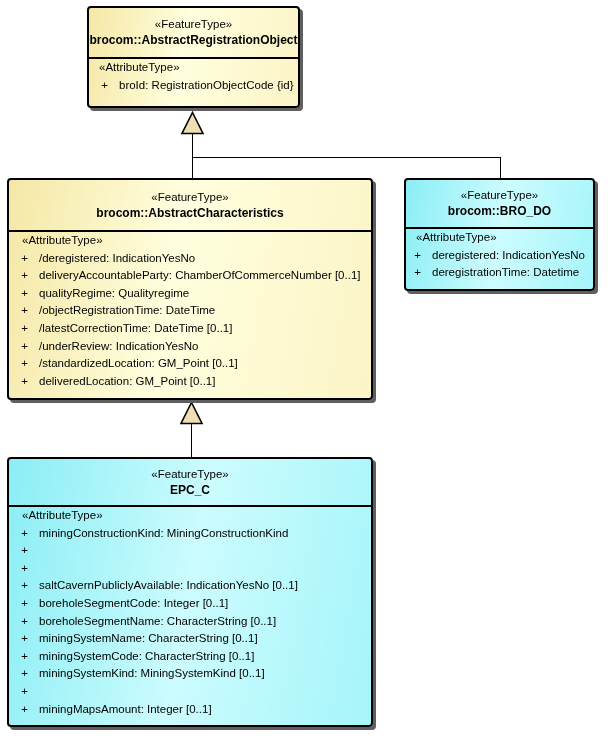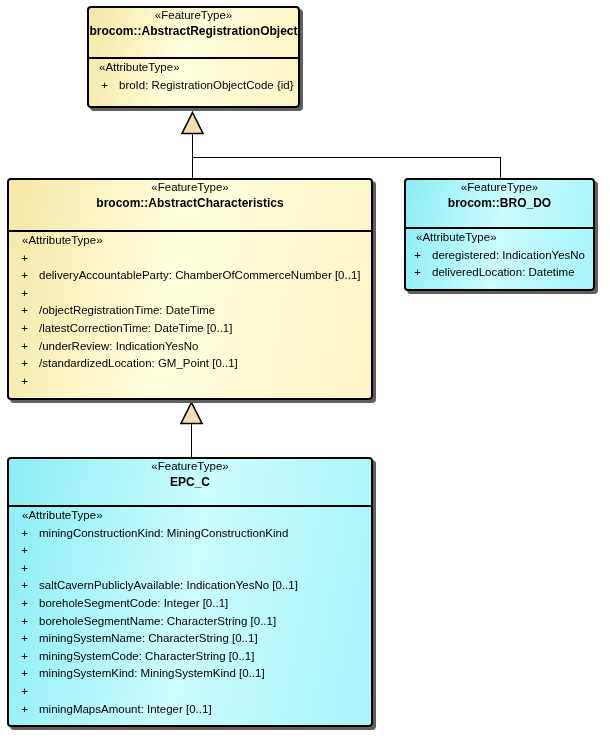--- a/index.html
+++ b/index.html
@@ -25,20 +25,21 @@
     background: linear-gradient(100deg, #f5e7a6 0%, #ffffde 45%, #fbf4c6 100%);
   }
   .uml-class.cyan {
     background: linear-gradient(100deg, #8beef5 0%, #ccfcfe 50%, #a5f5fa 100%);
   }
   .cls-header {
     border-bottom: 2px solid #000000;
     display: flex;
     flex-direction: column;
     align-items: center;
+    justify-content: center;
     gap: 1px;
     text-align: center;
   }
   .stereotype {
     font-size: 11.5px;
     line-height: 15px;
   }
   .cls-name {
     font-size: 12px;
     font-weight: bold;
@@ -110,64 +111,67 @@
 
   <div class="uml-class yellow" style="left:7px;top:178px;width:366px;height:222px">
     <div class="cls-header" style="height:52px">
       <div class="stereotype">«FeatureType»</div>
       <div class="cls-name abstract">brocom::AbstractCharacteristics</div>
     </div>
     <div class="cls-attrs">
       <div class="attr-stereotype">«AttributeType»</div>
       <div class="attr-row">
         <span class="vis">+</span>
+        <span class="attr-text">/deregistered: IndicationYesNo</span>
       </div>
       <div class="attr-row">
         <span class="vis">+</span>
         <span class="attr-text">deliveryAccountableParty: ChamberOfCommerceNumber [0..1]</span>
       </div>
       <div class="attr-row">
         <span class="vis">+</span>
+        <span class="attr-text">qualityRegime: Qualityregime</span>
       </div>
       <div class="attr-row">
         <span class="vis">+</span>
         <span class="attr-text">/objectRegistrationTime: DateTime</span>
       </div>
       <div class="attr-row">
         <span class="vis">+</span>
         <span class="attr-text">/latestCorrectionTime: DateTime [0..1]</span>
       </div>
       <div class="attr-row">
         <span class="vis">+</span>
         <span class="attr-text">/underReview: IndicationYesNo</span>
       </div>
       <div class="attr-row">
         <span class="vis">+</span>
         <span class="attr-text">/standardizedLocation: GM_Point [0..1]</span>
       </div>
       <div class="attr-row">
         <span class="vis">+</span>
+        <span class="attr-text">deliveredLocation: GM_Point [0..1]</span>
       </div>
     </div>
   </div>
 
   <div class="uml-class cyan" style="left:404px;top:178px;width:191px;height:113px">
     <div class="cls-header" style="height:49px">
       <div class="stereotype">«FeatureType»</div>
       <div class="cls-name">brocom::BRO_DO</div>
     </div>
     <div class="cls-attrs">
       <div class="attr-stereotype" style="padding-left:10px">«AttributeType»</div>
       <div class="attr-row">
         <span class="vis" style="margin-left:4px">+</span>
         <span class="attr-text">deregistered: IndicationYesNo</span>
       </div>
       <div class="attr-row">
         <span class="vis" style="margin-left:4px">+</span>
-        <span class="attr-text">deliveredLocation: Datetime</span>
+        <span class="attr-text">deregistrationTime: Datetime</span>
       </div>
     </div>
   </div>
 
   <div class="uml-class cyan" style="left:7px;top:457px;width:366px;height:270px">
     <div class="cls-header" style="height:48px">
       <div class="stereotype">«FeatureType»</div>
       <div class="cls-name">EPC_C</div>
     </div>
     <div class="cls-attrs">

